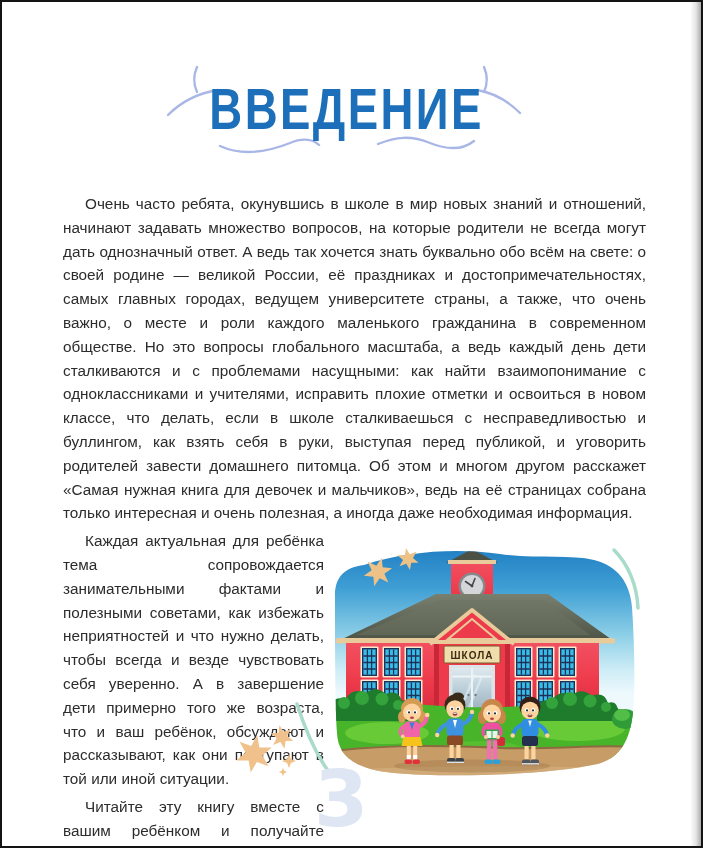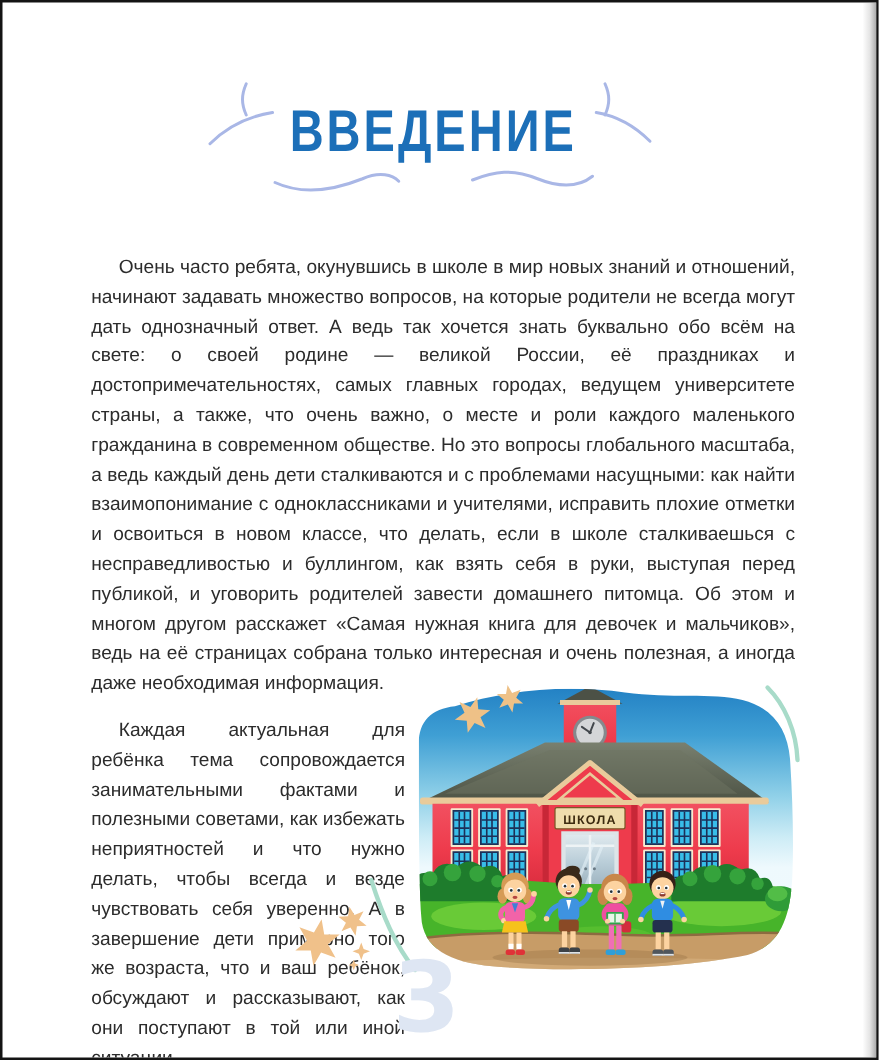--- a/index.html
+++ b/index.html
@@ -11,30 +11,30 @@
   .edge-shade{
     position:absolute;top:0;right:0;bottom:0;width:11px;
     background:linear-gradient(to right, rgba(0,0,0,0) 0%, rgba(100,100,100,.18) 55%, rgba(70,70,70,.45) 100%);
     pointer-events:none;z-index:9;
   }
   
   .title-decor{position:absolute;left:150px;top:50px;width:400px;height:115px;}
   .title{
     position:absolute;left:0;top:79px;width:690px;margin:0;
     text-align:center;color:#1c6fb8;
-    font-size:47px;font-weight:bold;line-height:1;
+    font-size:57px;font-weight:bold;line-height:1;
   }
   .title .squeeze{display:inline-block;transform:scaleX(.8);letter-spacing:3px;}
   
   .body-text{
     position:absolute;left:57px;top:186px;width:591px;
     font-size:15.3px;line-height:23.8px;color:#2c2c2c;
     text-align:justify;
   }
-  .body-text p{margin:14px;text-indent:22px;}
+  .body-text p{margin:4px;text-indent:22px;}
   .float-spacer{float:right;width:312px;height:240px;margin:58px 0 10px 14px;}
   
   .illu{position:absolute;left:330px;top:543px;width:360px;height:240px;}
   .decor-bottom{position:absolute;left:218px;top:692px;width:130px;height:110px;}
   .page-num{
     position:absolute;left:312px;top:758px;
     font-family:"DejaVu Sans","Liberation Sans",sans-serif;
     font-size:78px;font-weight:bold;line-height:1;color:#dee6f3;
   }
 </style>

